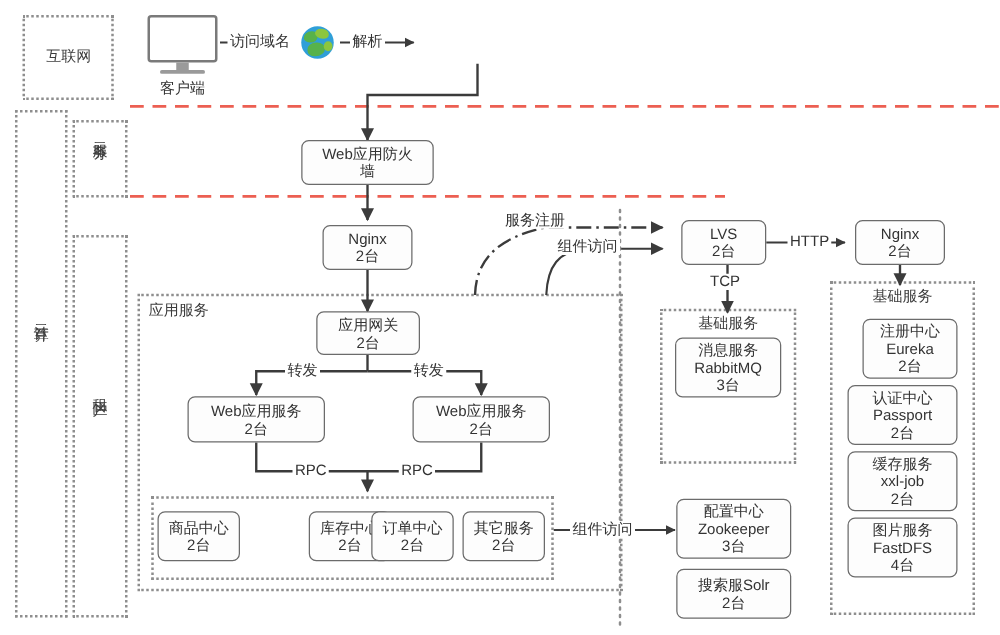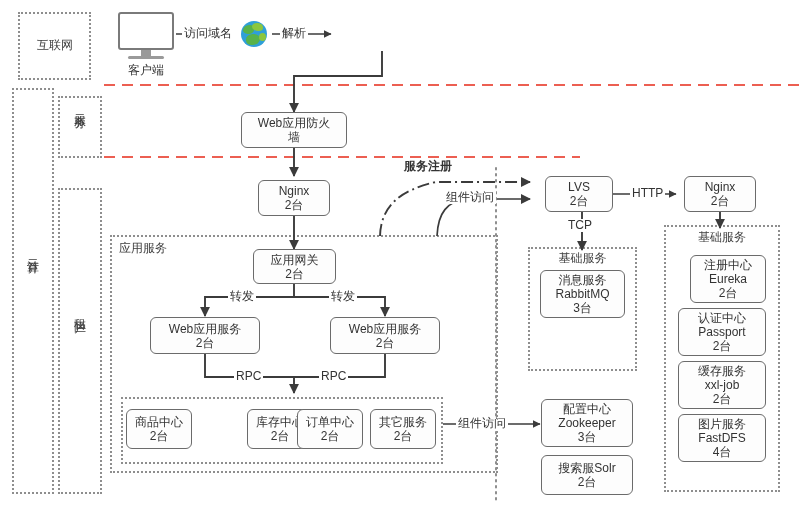--- a/index.html
+++ b/index.html
@@ -122,21 +122,21 @@
 
   <div class="globe" style="left:241px;top:21px;">
     <div class="c1"></div>
       <div class="c2"></div>
       <div class="c3"></div>
       <div class="c4"></div>
   </div>
 
   <div class="elab" style="left:182px;top:27px;">访问域名</div>
   <div class="elab" style="left:280px;top:27px;">解析</div>
-  <div class="elab" style="left:402px;top:160px;font-weight:bold;">服务注册</div>
+  <div class="elab" style="left:402px;top:170px;">服务注册</div>
   <div class="elab" style="left:444px;top:191px;">组件访问</div>
   <div class="elab" style="left:630px;top:187px;">HTTP</div>
   <div class="elab" style="left:566px;top:219px;">TCP</div>
   <div class="elab" style="left:228px;top:290px;">转发</div>
   <div class="elab" style="left:329px;top:290px;">转发</div>
   <div class="elab" style="left:234px;top:370px;">RPC</div>
   <div class="elab" style="left:319px;top:370px;">RPC</div>
   <div class="elab" style="left:456px;top:417px;">组件访问</div>
 
 

